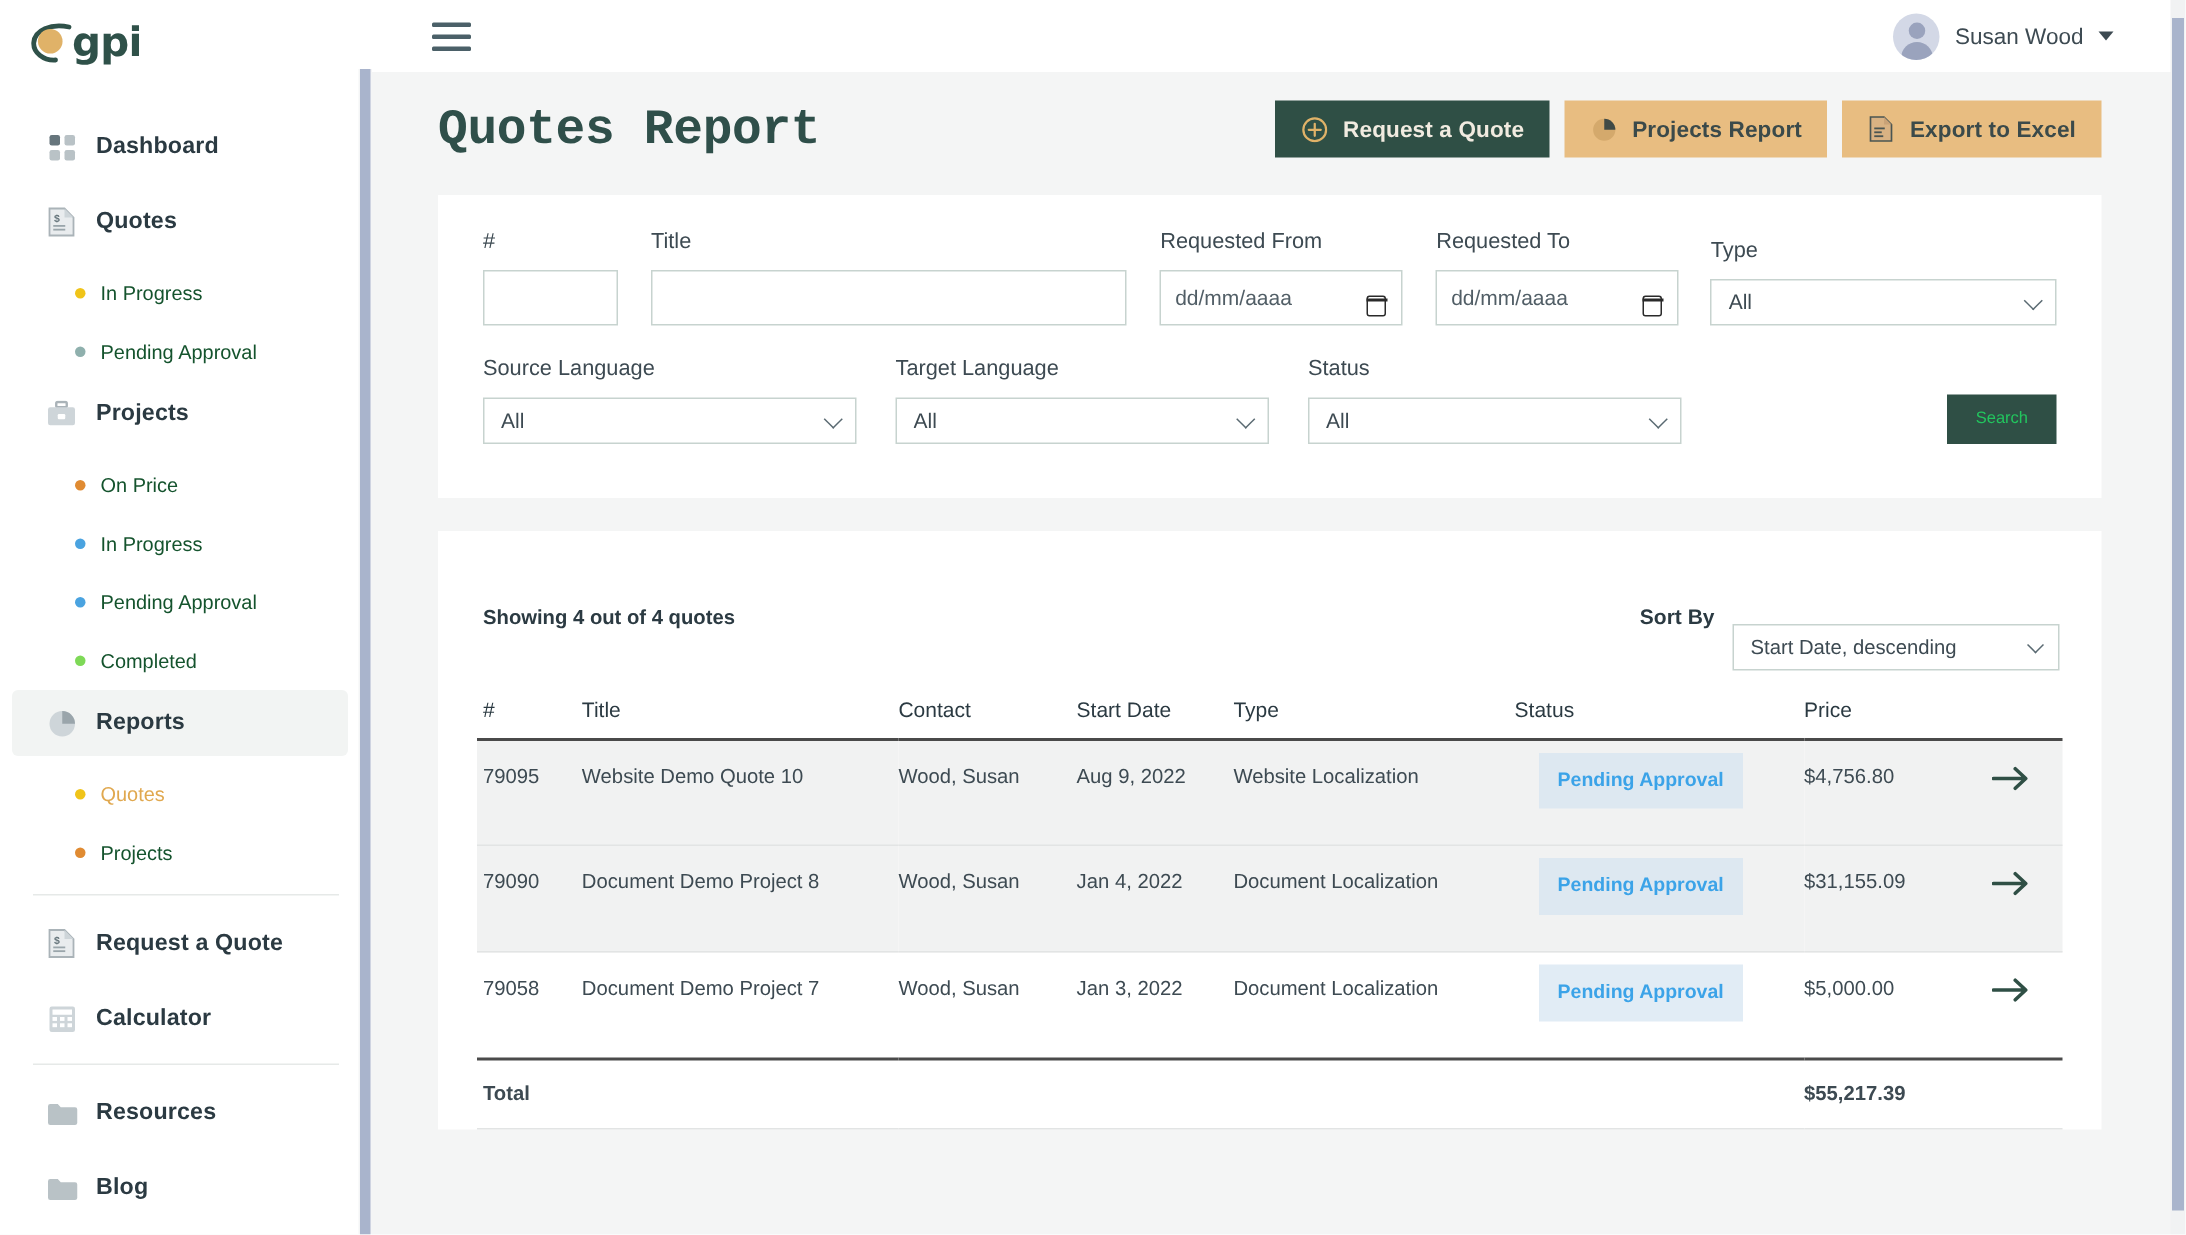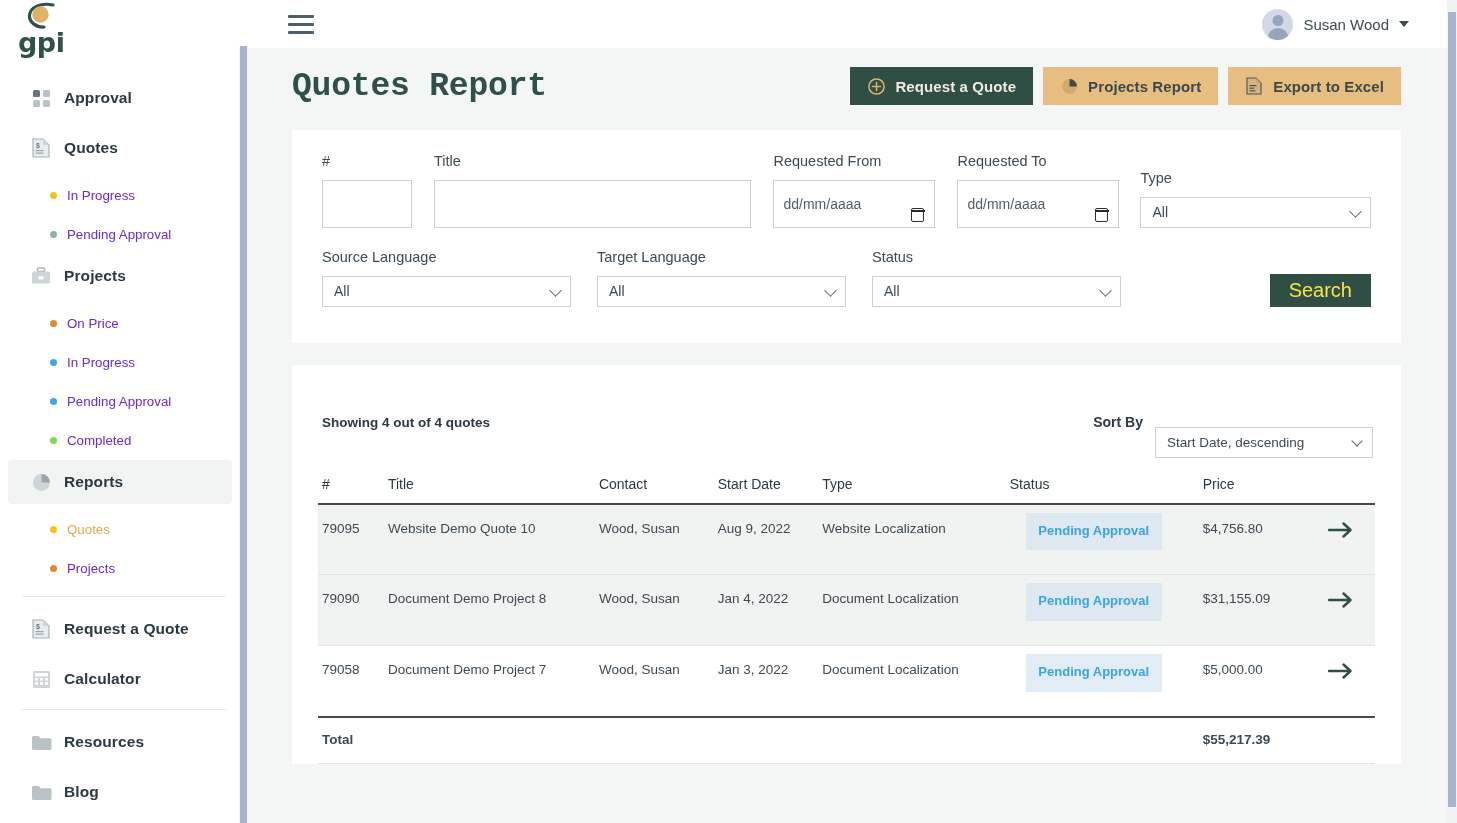--- a/index.html
+++ b/index.html
@@ -19,21 +19,21 @@
     background: #ffffff;
     flex: 0 0 248px;
     position: relative;
     overflow: hidden;
   }
   .logo-wrap {
     height: 56px;
     display: flex; align-items: center;
     padding-left: 20px;
   }
-  .logo { display: flex; align-items: center; gap: 0px; flex-direction: column; }
+  .logo { display: flex; align-items: center; gap: 0px; }
   .logo-mark { width: 30px; height: 28px; display:block; }
   .logo-text {
     font-family: "DejaVu Sans", sans-serif;
     font-size: 27px; font-weight: 700; letter-spacing: -0.5px;
     color: #2f5149; line-height: 1; margin-left: -2px;
   }
 
   .nav { padding-top: 20px; }
   .nav-item {
     display: flex; align-items: center; gap: 12px;
@@ -44,21 +44,21 @@
     font-size: 15.5px; font-weight: 700;
     letter-spacing: 0.1px;
     cursor: pointer;
   }
   .nav-item.active { background: #f2f4f3; }
   .nav-icon { width: 22px; height: 22px; display:flex; align-items:center; justify-content:center; flex: 0 0 22px;}
 
   .subnav-item {
     display: flex; align-items: center; gap: 10px;
     height: 39px; padding-left: 50px;
-    font-size: 13.3px; color: #6d28d9; font-weight: 400;
+    font-size: 13.3px; color: #14532d; font-weight: 400;
     cursor: pointer;
   }
   .subnav-item.current { color: #e0a84f; }
   .dot { width: 7px; height: 7px; border-radius: 50%; flex: 0 0 7px; }
 
   .nav-sep { height: 1px; background: #e6e9e8; margin: 8px 22px 10px 22px; }
 
   
   .side-scroll {
     position: absolute; top: 46px; right: 0; width: 9px; bottom: 0;
@@ -137,21 +137,21 @@
   }
   .filter-card { margin-top: 6px; padding-bottom: 36px; }
   .f-row { display: flex; align-items: flex-end; }
   .f-row + .f-row { margin-top: 22px; }
   .field { display: flex; flex-direction: column; }
   .f-label {
     font-size: 14.5px; color: #3d4a52; font-weight: 400;
     margin-bottom: 10px; line-height: 1.1;
   }
   .f-input {
-    height: 48px; border: 1px solid #c7d3cf; background: #fff;
+    height: 37px; border: 1px solid #c7d3cf; background: #fff;
     font-size: 14px; color: #3d4a52; padding: 0 9px;
     font-family: "Liberation Sans", sans-serif; outline: none;
   }
   .f-input::placeholder { color: #515e66; }
   .f-select {
     height: 31px; border: 1px solid #c7d3cf; background: #fff;
     font-size: 14px; color: #3d4a52; padding: 0 26px 0 11px;
     appearance: none; -webkit-appearance: none;
     font-family: "Liberation Sans", sans-serif; outline: none;
     position: relative;
@@ -165,22 +165,22 @@
   }
   .date-wrap { position: relative; display: flex; flex-direction: column; }
   .cal-ico {
     position: absolute; right: 11px; bottom: 6px; width: 13px; height: 14px;
     border: 1.6px solid #2a2a2a; border-radius: 2px; pointer-events: none;
   }
   .cal-ico::before {
     content:""; position:absolute; left:-1.6px; right:-1.6px; top:1px; height:2.5px; background:#2a2a2a;
   }
   .search-btn {
-    background: #2f4f45; color: #fde047; border: none; cursor: pointer;
-    height: 33px; padding: 0 19px; font-size: 20px;
+    background: #2f4f45; color: #22c55e; border: none; cursor: pointer;
+    height: 33px; padding: 0 19px; font-size: 11px;
     font-family: "Liberation Sans", sans-serif;
   }
 
   
   .results-card { margin-top: 22px; padding: 22px 26px 0 26px; }
   .results-head {
     display: flex; align-items: center; justify-content: space-between;
     padding: 0 2px 0 4px;
   }
   .showing { font-size: 13.5px; font-weight: 700; color: #2b3a42; }
@@ -270,21 +270,21 @@
 
       <div class="nav-item">
         <span class="nav-icon">
           <svg width="19" height="19" viewBox="0 0 19 19">
               <rect x="1" y="1" width="7" height="7" rx="1.5" fill="#66757c"></rect>
               <rect x="11" y="1" width="7" height="7" rx="1.5" fill="#b9c2c6"></rect>
               <rect x="1" y="11" width="7" height="7" rx="1.5" fill="#b9c2c6"></rect>
               <rect x="11" y="11" width="7" height="7" rx="1.5" fill="#b9c2c6"></rect>
             </svg>
         </span>
-        <span>Approval</span>
+        <span>Dashboard</span>
       </div>
 
       <div class="nav-item">
         <span class="nav-icon">
           <svg width="18" height="20" viewBox="0 0 18 20">
               <path d="M1 1h10l6 6v12H1z" fill="#e9ecee" stroke="#aab3b8" stroke-width="1.2"></path>
               <path d="M11 1v6h6" fill="#ced5d9"></path>
               <text x="4" y="10" font-size="7" fill="#66757c" font-family="sans-serif">$</text>
               <rect x="3.5" y="12" width="8" height="1.2" fill="#9aa5ab"></rect>
               <rect x="3.5" y="14.5" width="8" height="1.2" fill="#9aa5ab"></rect>

